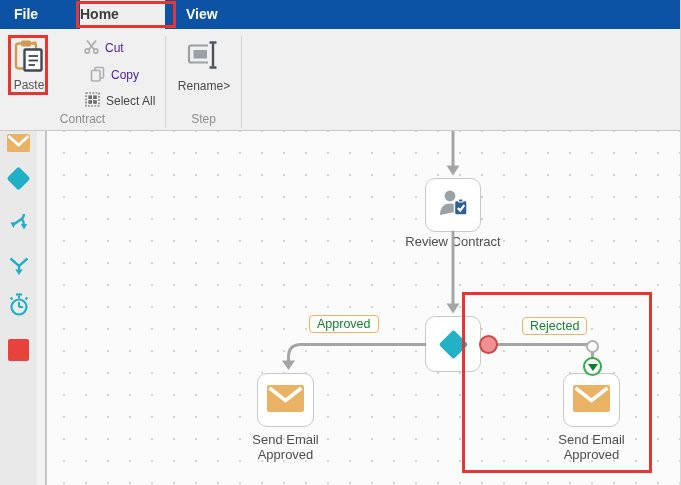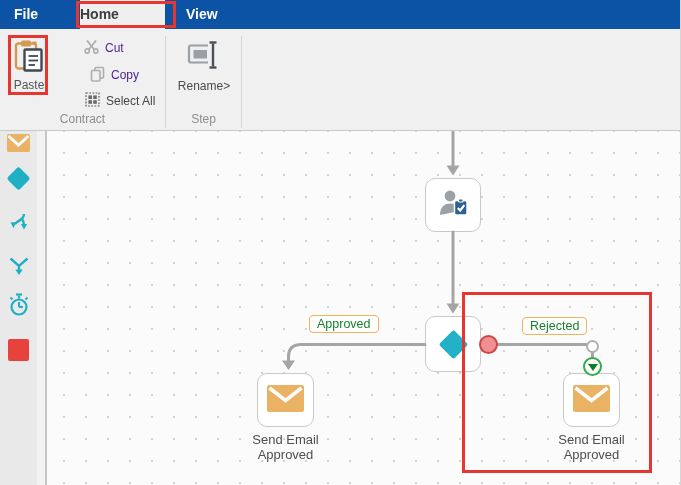--- a/index.html
+++ b/index.html
@@ -298,20 +298,21 @@
         </svg>
       </span>
     </div>
 
     <div class="handle handle-red"></div>
     <div class="handle handle-white"></div>
     <div class="handle handle-green">
       <div class="tri"></div>
     </div>
 
+    <div class="node-label lbl-review">Review Contract</div>
     <div class="node-label lbl-email-left">Send Email Approved</div>
     <div class="node-label lbl-email-right">Send Email Approved</div>
 
     <div class="branch-pill pill-approved">Approved</div>
     <div class="branch-pill pill-rejected">Rejected</div>
   </div>
 
   <div class="red-box red-home"></div>
   <div class="red-box red-paste"></div>
   <div class="red-box red-branch"></div>

